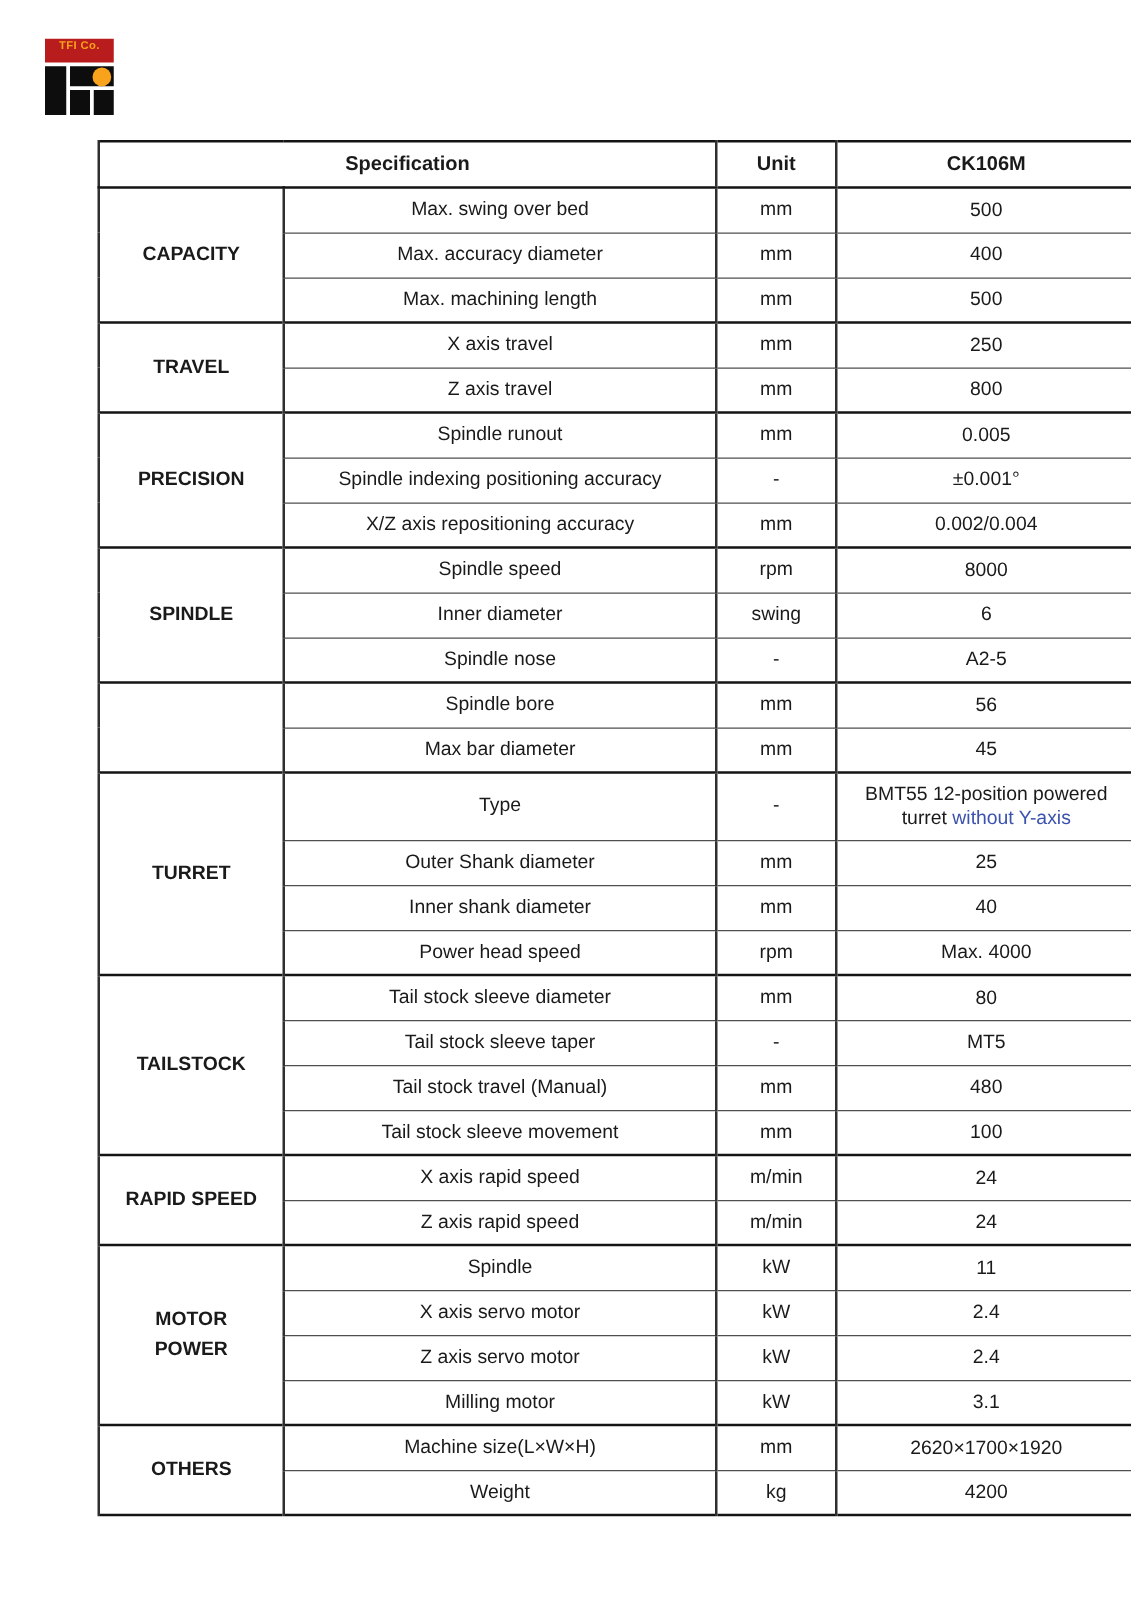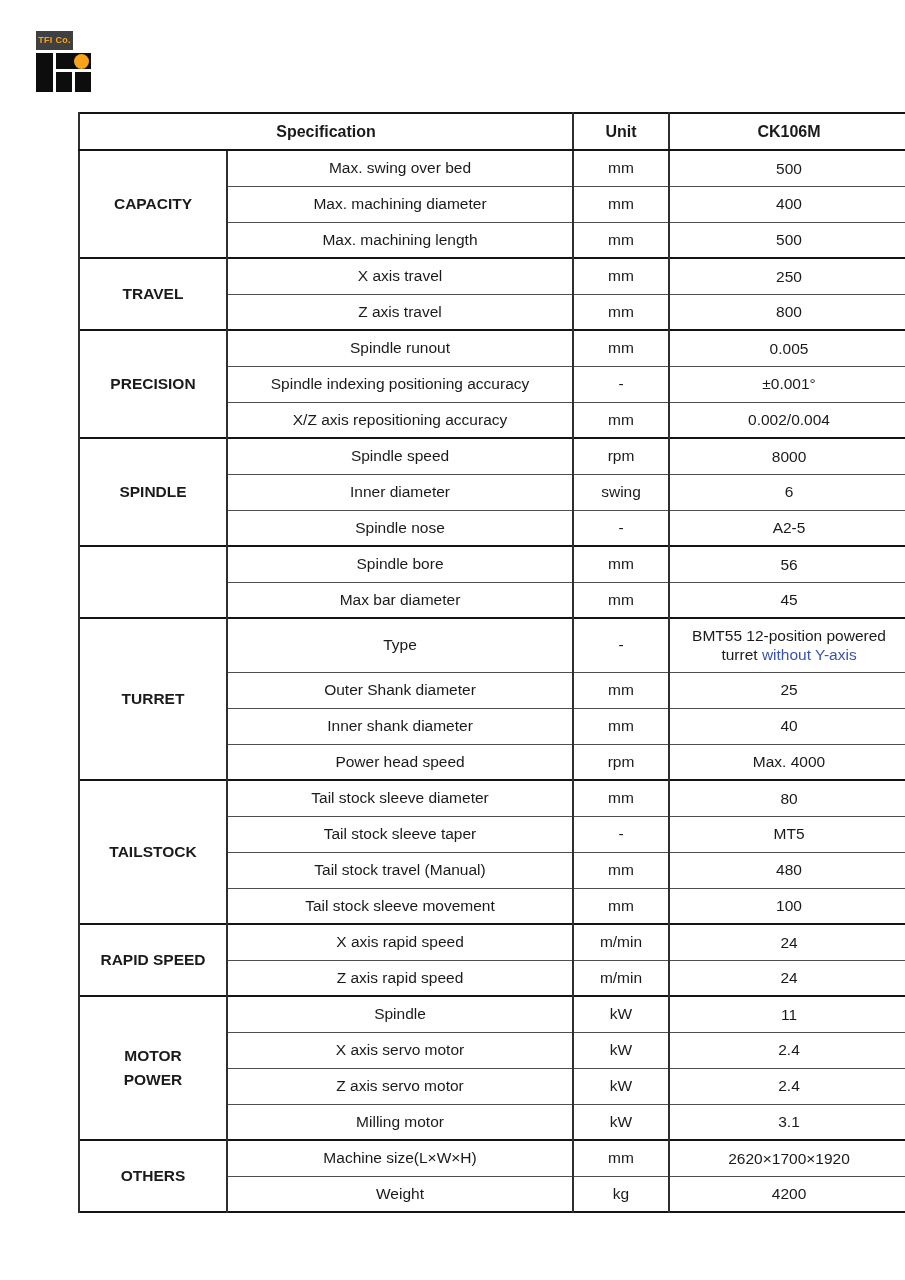--- a/index.html
+++ b/index.html
@@ -5,21 +5,21 @@
   html, body { margin: 0; padding: 0; background: #e8e8e8; }
   .page {
     width: 905px; height: 1280px; background: #ffffff; position: relative;
     font-family: "Liberation Sans", sans-serif; overflow: hidden;
     margin: 0 auto; box-sizing: border-box;
   }
 
   
   .doc-header { position: absolute; top: 29px; left: 35px; display: flex; align-items: center; gap: 6px; height: 64px; }
   .logo { position: relative; width: 57px; height: 63px; flex: 0 0 auto; }
-  .logo-top { position: absolute; left: 1px; top: 1px; width: 37px; height: 19px; background: #404040; display: flex; align-items: center; justify-content: center; }
+  .logo-top { position: absolute; left: 1px; top: 1px; width: 55px; height: 19px; background: #b91c1c; display: flex; justify-content: center; }
   .logo-top span { color: var(--logo-orange); font-size: 9px; font-weight: bold; letter-spacing: 0.3px; }
   .logo-left { position: absolute; left: 1px; top: 23px; width: 17px; height: 39px; background: #0d0d0d; }
   .logo-mid { position: absolute; left: 21px; top: 23px; width: 35px; height: 16px; background: #0d0d0d; }
   .logo-dot { position: absolute; left: 39px; top: 24px; width: 15px; height: 15px; border-radius: 50%; background: var(--logo-orange); }
   .logo-sq1 { position: absolute; left: 21px; top: 42px; width: 16px; height: 20px; background: #0d0d0d; }
   .logo-sq2 { position: absolute; left: 40px; top: 42px; width: 16px; height: 20px; background: #0d0d0d; }
   .title { font-size: 21px; font-weight: bold; color: #161616; margin: 0; letter-spacing: 0.2px; }
 
   
   .specs {
@@ -77,21 +77,21 @@
       </tr>
     </thead>
     <tbody>
         <tr class="group-start">
           <td class="cat-cell" rowspan="3">CAPACITY</td>
           <td>Max. swing over bed</td>
           <td>mm</td>
           <td class="value-cell">500</td>
         </tr>
         <tr>
-          <td>Max. machining diameter</td>
+          <td>Max. accuracy diameter</td>
           <td>mm</td>
           <td class="value-cell">400</td>
         </tr>
         <tr>
           <td>Max. machining length</td>
           <td>mm</td>
           <td class="value-cell">500</td>
         </tr>
         <tr class="group-start">
           <td class="cat-cell" rowspan="2">TRAVEL</td>

